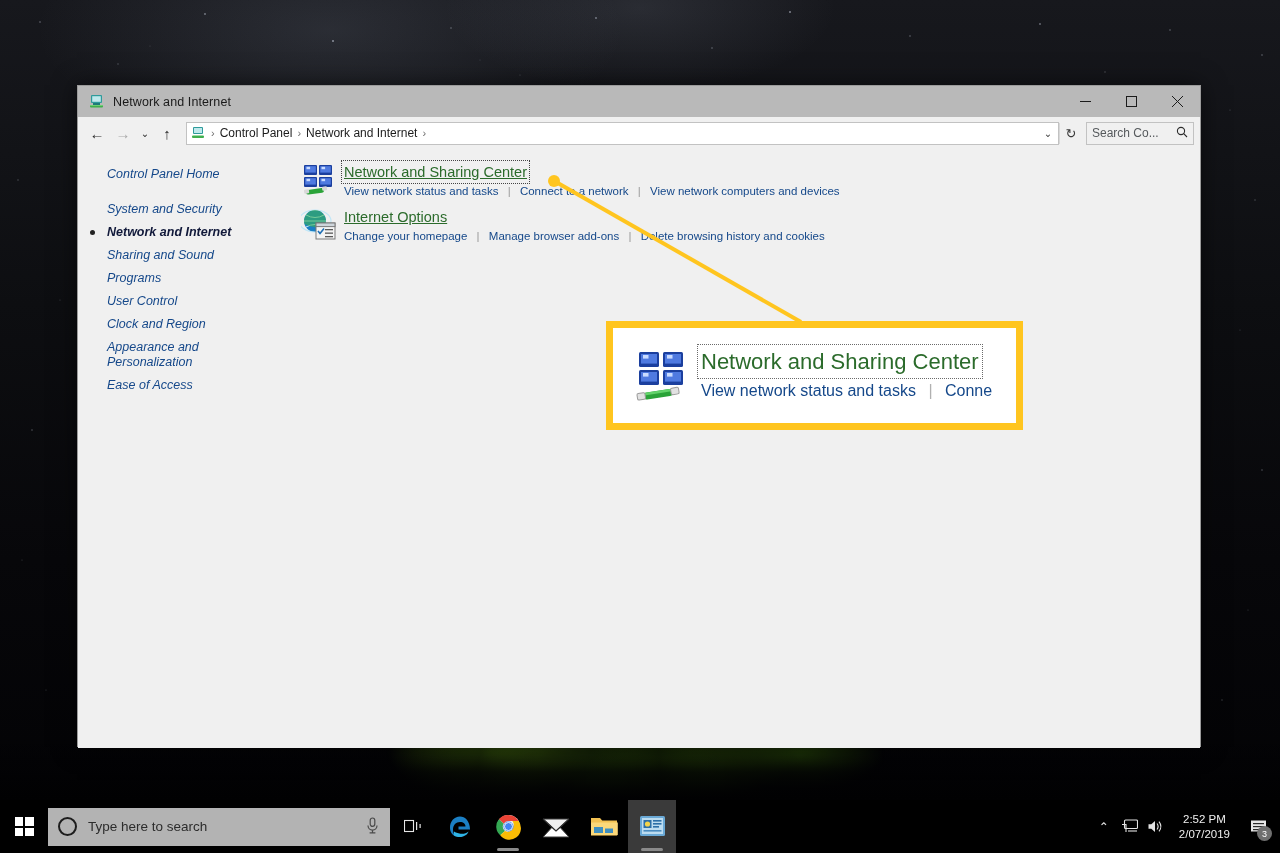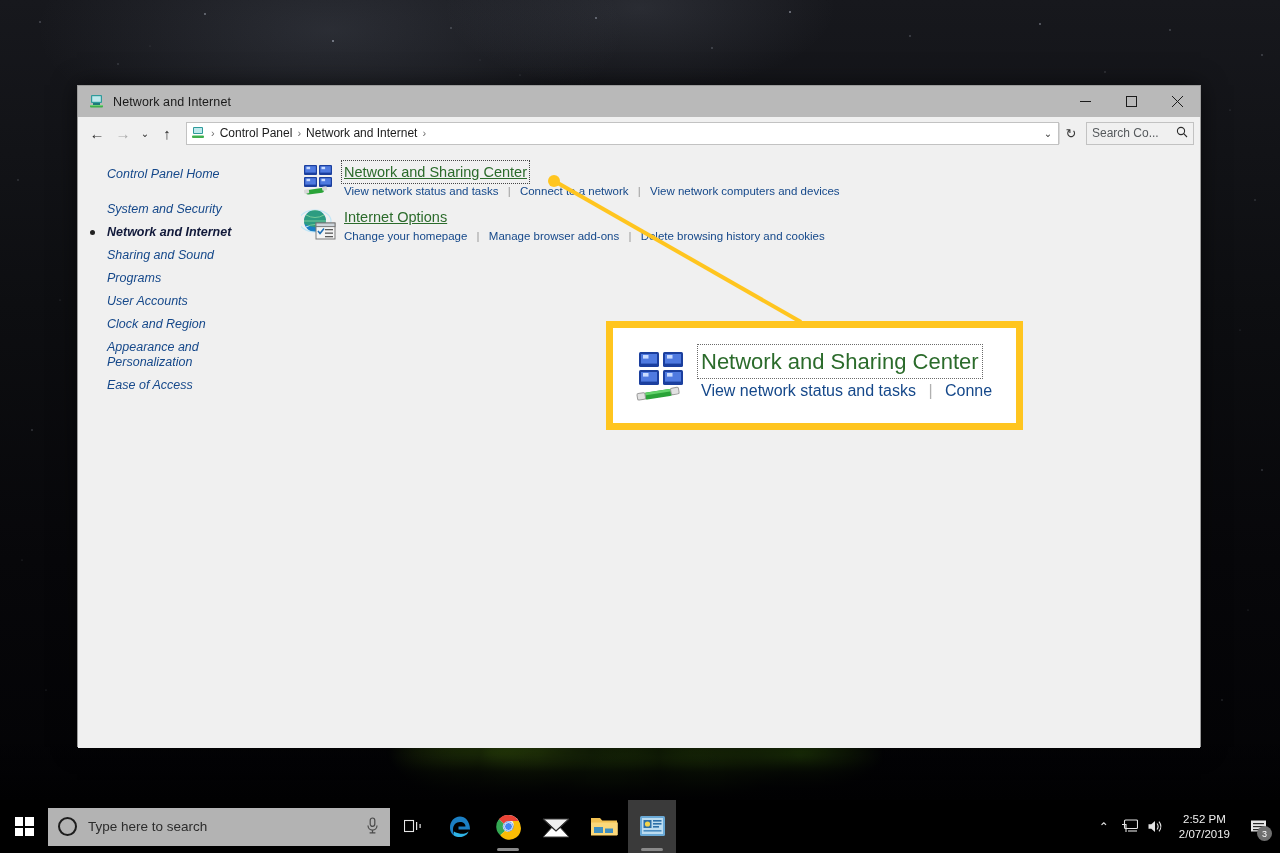--- a/index.html
+++ b/index.html
@@ -317,21 +317,21 @@
     </div>
 
     <div class="content">
 
       <div class="sidebar">
         <div class="side-item home">Control Panel Home</div>
         <div class="side-item">System and Security</div>
         <div class="side-item current">Network and Internet</div>
         <div class="side-item">Sharing and Sound</div>
         <div class="side-item">Programs</div>
-        <div class="side-item">User Accounts</div>
+        <div class="side-item">User Control</div>
         <div class="side-item">Clock and Region</div>
         <div class="side-item">Appearance and
 Personalization</div>
         <div class="side-item">Ease of Access</div>
       </div>
 
       <div class="main">
 
         <div class="cat">
           <span class="cat-icon">

